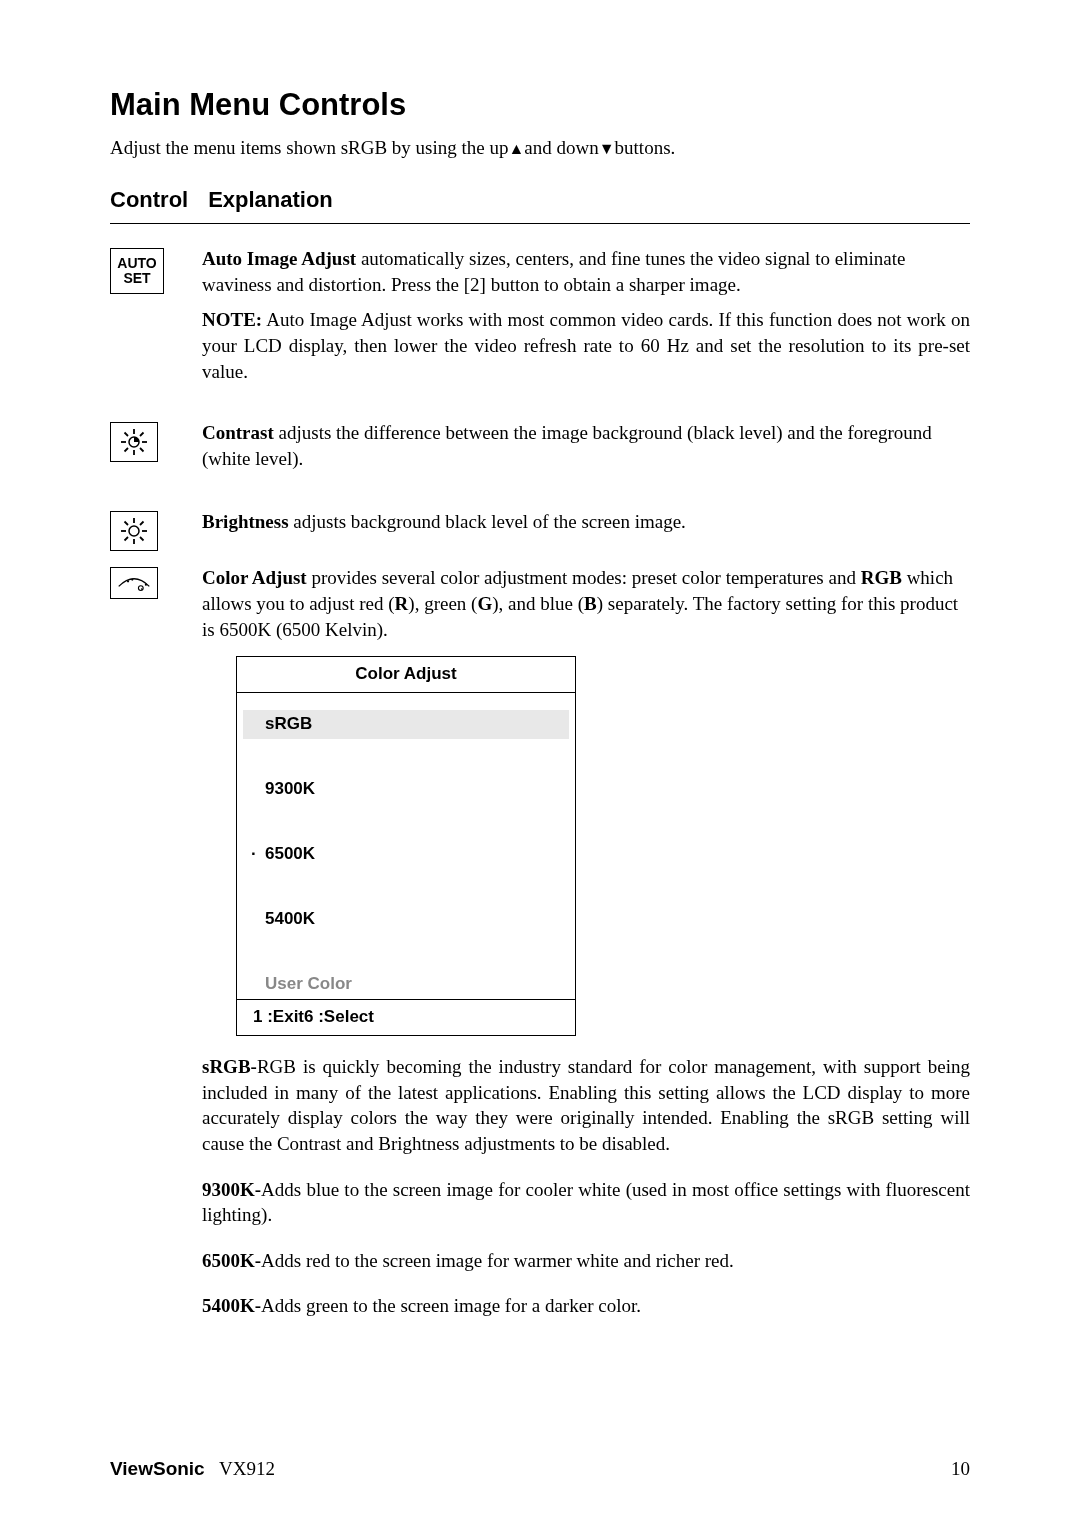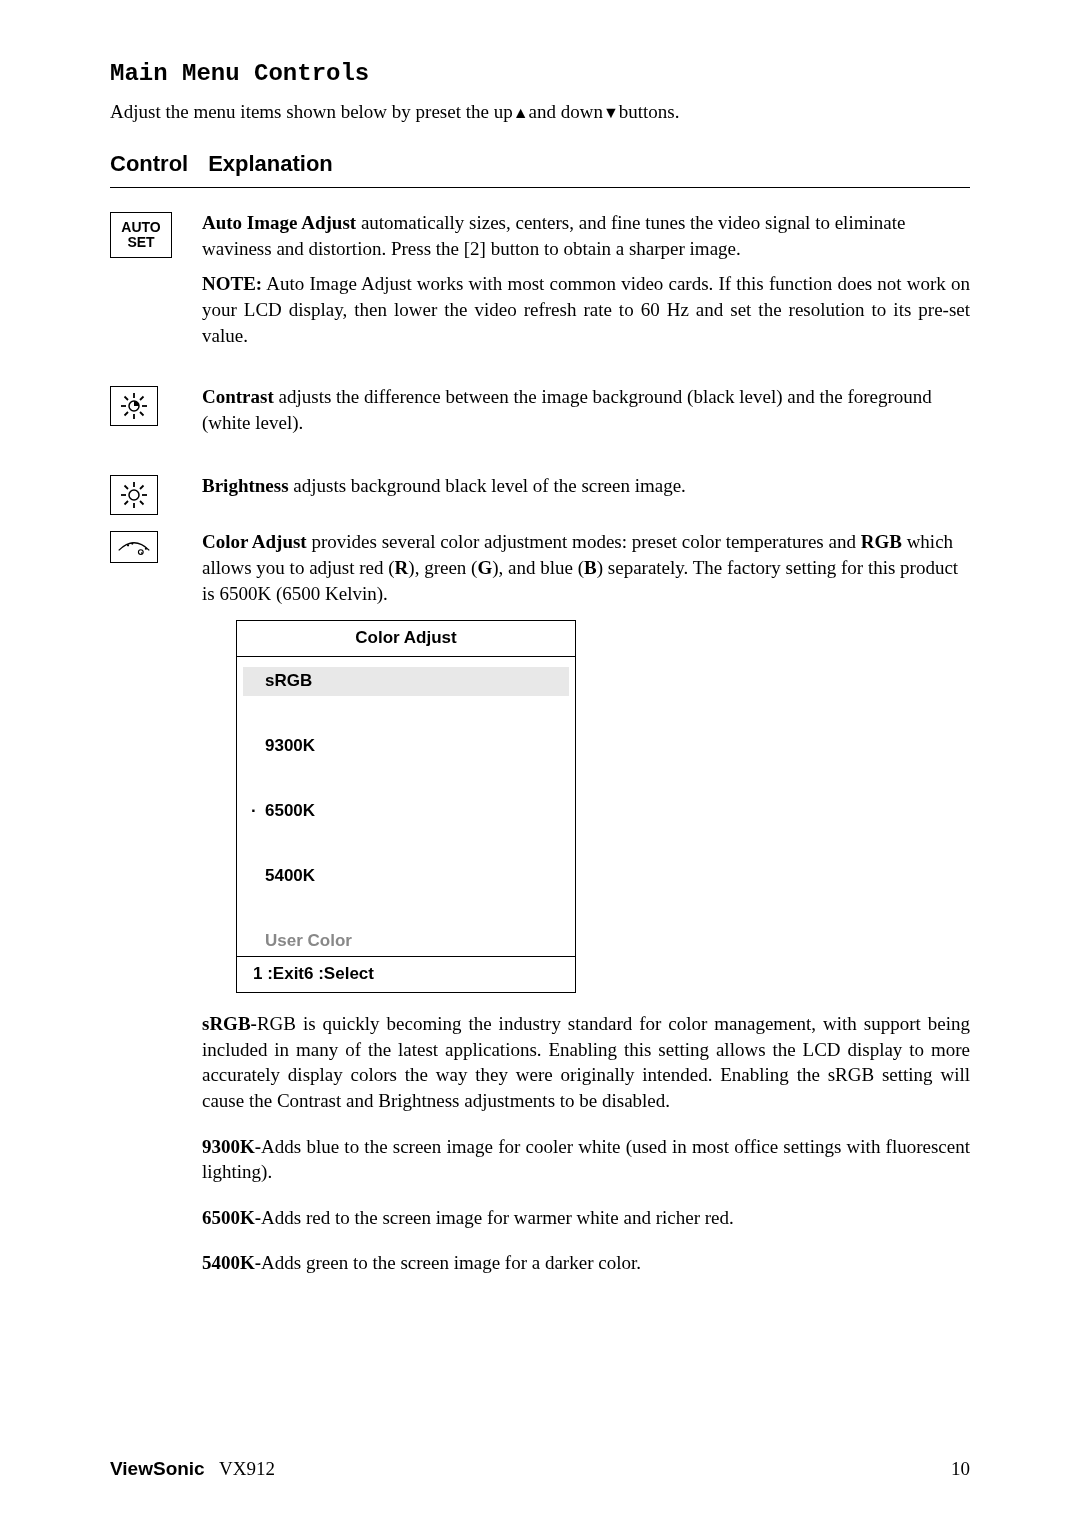--- a/index.html
+++ b/index.html
@@ -6,24 +6,25 @@
   body {
     width: 1080px;
     height: 1528px;
     background: #fff;
     font-family: "Times New Roman", Times, serif;
     color: #000;
     padding: 60px 110px 40px 110px;
     position: relative;
   }
   h1 {
-    font-family: Liberation Mono, monospace;
-    font-weight: bold;
-    font-size: 24px;
+    font-family: Liberation Sans, sans-serif;
+    font-weight: bold;
+    font-size: 31px;
     margin-bottom: 14px;
+    margin-top: 27px;
   }
   .intro {
     font-size: 19px;
     margin-bottom: 28px;
   }
   .triangle-up, .triangle-down { font-size: 16px; }
   .header-row {
     font-family: Arial, Helvetica, sans-serif;
     font-weight: bold;
     font-size: 22px;
@@ -36,21 +37,21 @@
     display: flex;
     align-items: flex-start;
     margin-bottom: 26px;
   }
   .icon-col {
     width: 92px;
     flex-shrink: 0;
     padding-top: 2px;
   }
   .icon-box {
-    width: 62px;
+    width: 54px;
     height: 40px;
     border: 1.5px solid #000;
     display: flex;
     align-items: center;
     justify-content: center;
     font-family: Arial, sans-serif;
   }
   .icon-box.autoset {
     flex-direction: column;
     height: 46px;
@@ -78,21 +79,21 @@
     text-align: center;
     padding: 6px 0;
     border-bottom: 1.5px solid #000;
   }
   .osd-row {
     padding: 3px 16px 3px 28px;
     margin-top: 36px;
   }
   .osd-row.highlight {
     background: #e8e8e8;
-    margin: 10px 6px 0 6px;
+    margin: 17px 6px 0 6px;
     padding: 3px 10px 3px 22px;
   }
   .osd-row.dot::before {
     content: "·";
     display: inline-block;
     width: 14px;
     margin-left: -14px;
   }
   .osd-row.gray { color: #888; }
   .osd-footer {
@@ -114,21 +115,21 @@
   .footer .brand { font-family: Arial, sans-serif; font-weight: bold; }
   .sun-svg { width: 30px; height: 30px; }
   .eye-svg { width: 34px; height: 20px; }
 </style>
 </head>
 <body>
 
 <h1>Main Menu Controls</h1>
 
 <p class="intro">
-  <span>Adjust the menu items shown below by preset the up</span><span class="triangle-up">▲</span><span>and down</span><span class="triangle-down">▼</span><span>buttons.</span>
+  <span>Adjust the menu items shown sRGB by using the up</span><span class="triangle-up">▲</span><span>and down</span><span class="triangle-down">▼</span><span>buttons.</span>
 </p>
 
 <div class="header-row">
   <span class="col1">Control</span>
   <span>Explanation</span>
 </div>
 
 <div class="section">
   <div class="icon-col">
     <div class="icon-box autoset">

